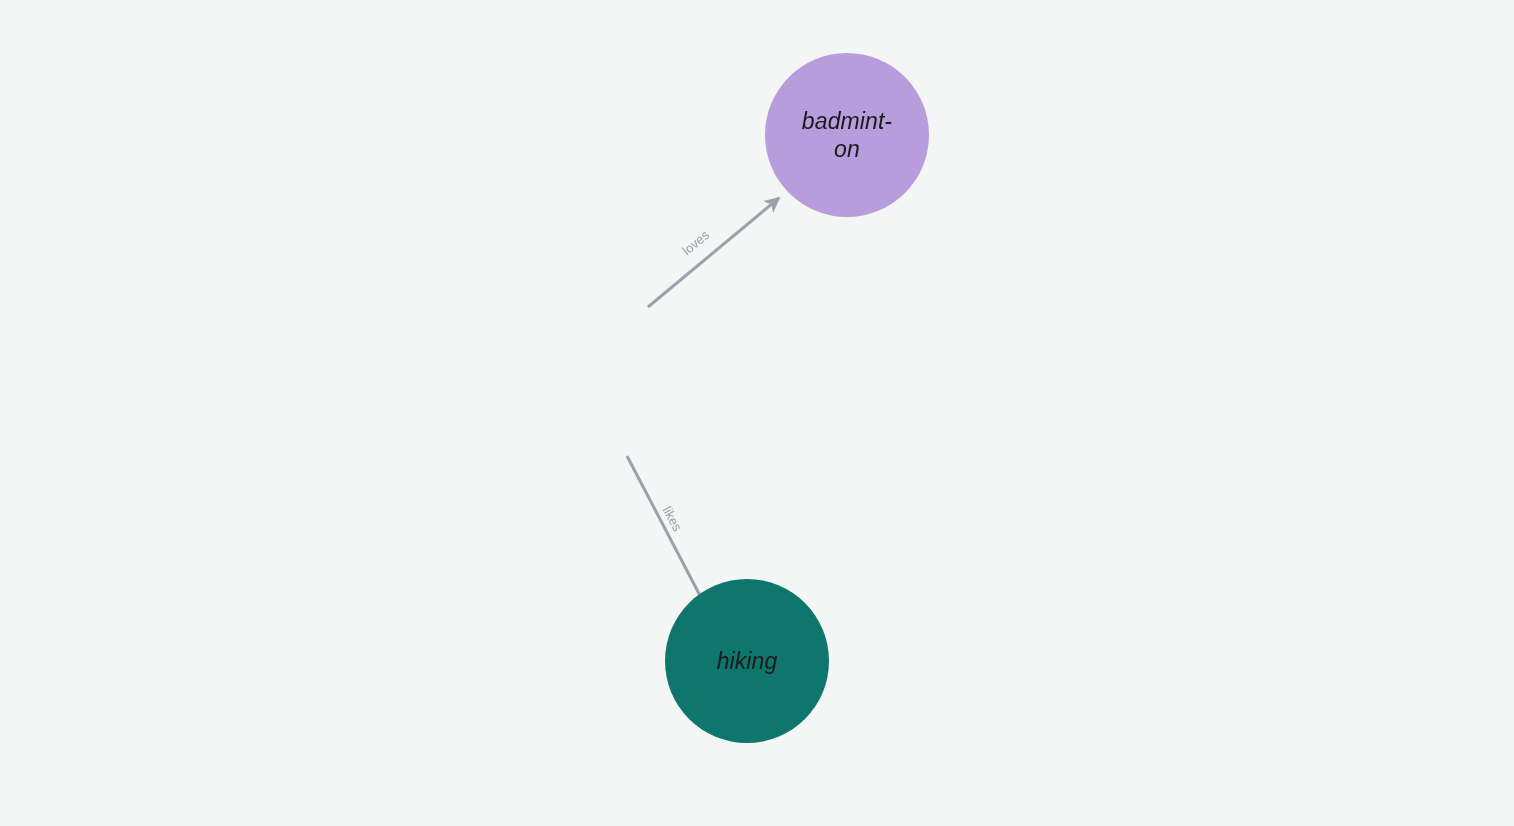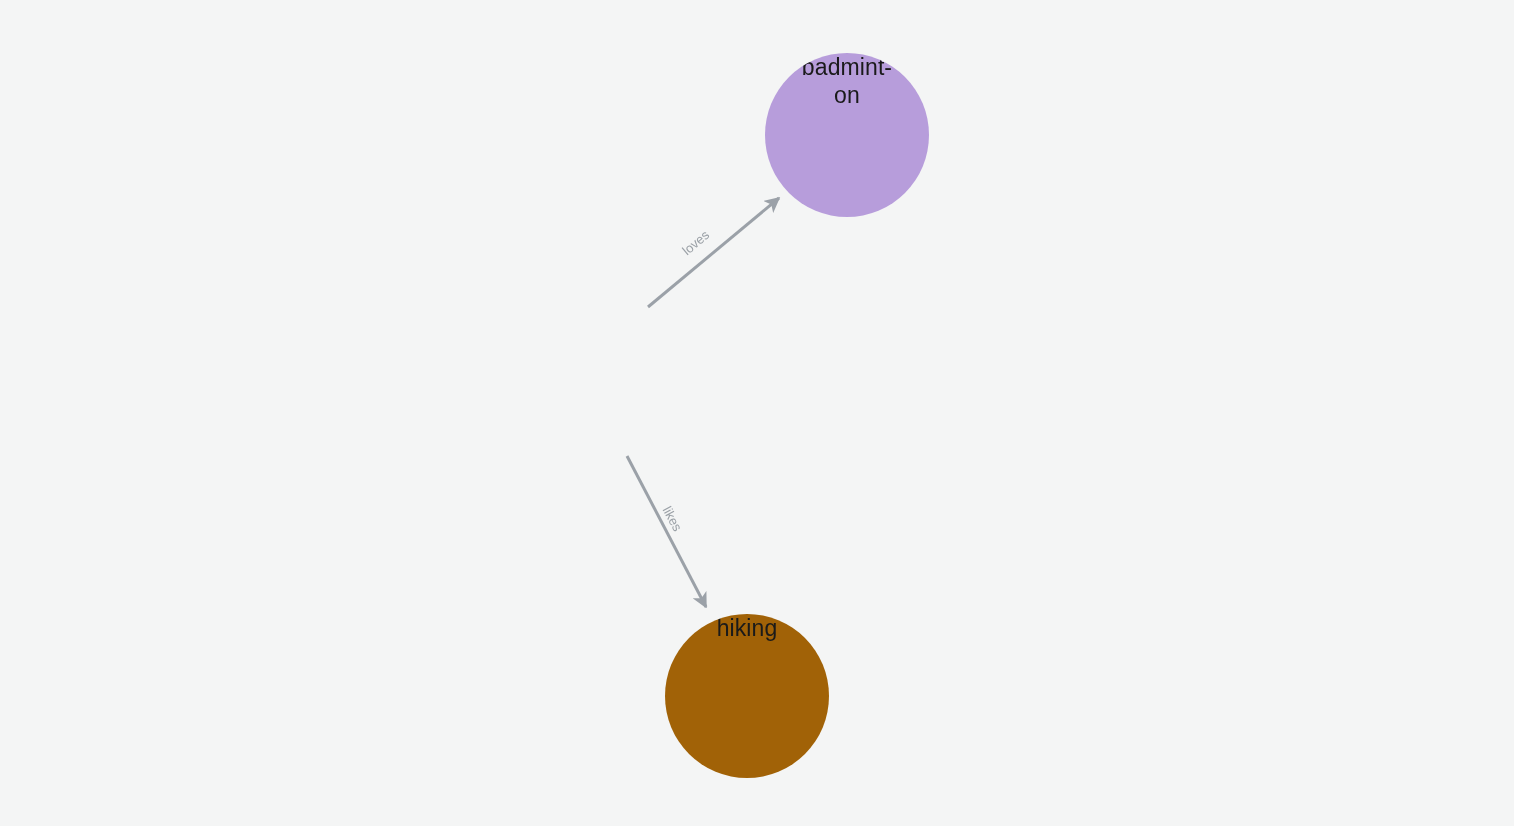--- a/index.html
+++ b/index.html
@@ -24,24 +24,26 @@
     position: absolute;
     left: 0;
     top: 0;
     width: 1514px;
     height: 826px;
   }
   .graph-node {
     position: absolute;
     border-radius: 50%;
     display: flex;
+    align-items: center;
     justify-content: center;
     text-align: center;
     box-sizing: border-box;
     overflow: hidden;
+    font-style: italic;
   }
   .node-label {
     color: #1a1a1a;
     font-family: "Liberation Sans", sans-serif;
     font-size: 23px;
     line-height: 28px;
     letter-spacing: 0.1px;
     word-break: break-all;
     hyphens: auto;
     padding: 0 14px;
@@ -80,21 +82,21 @@
   </svg>
 
 
   <div class="graph-node" style="left:765px; top:53px; width:164px; height:164px; background:#b79ddb;">
     <div class="node-label">
       <span>badmint-</span><br>
       <span>on</span>
     </div>
   </div>
 
-  <div class="graph-node" style="left:665px; top:614px; width:164px; height:164px; background:#a16207;">
+  <div class="graph-node" style="left:665px; top:579px; width:164px; height:164px; background:#0f766e;">
     <div class="node-label">
       <span>hiking</span>
     </div>
   </div>
 
   <div class="edge-label" style="left:696px; top:243px; transform: translate(-50%, -50%) rotate(-40deg);">loves</div>
 
   <div class="edge-label" style="left:672px; top:519px; transform: translate(-50%, -50%) rotate(62deg);">likes</div>
 
 </div>

